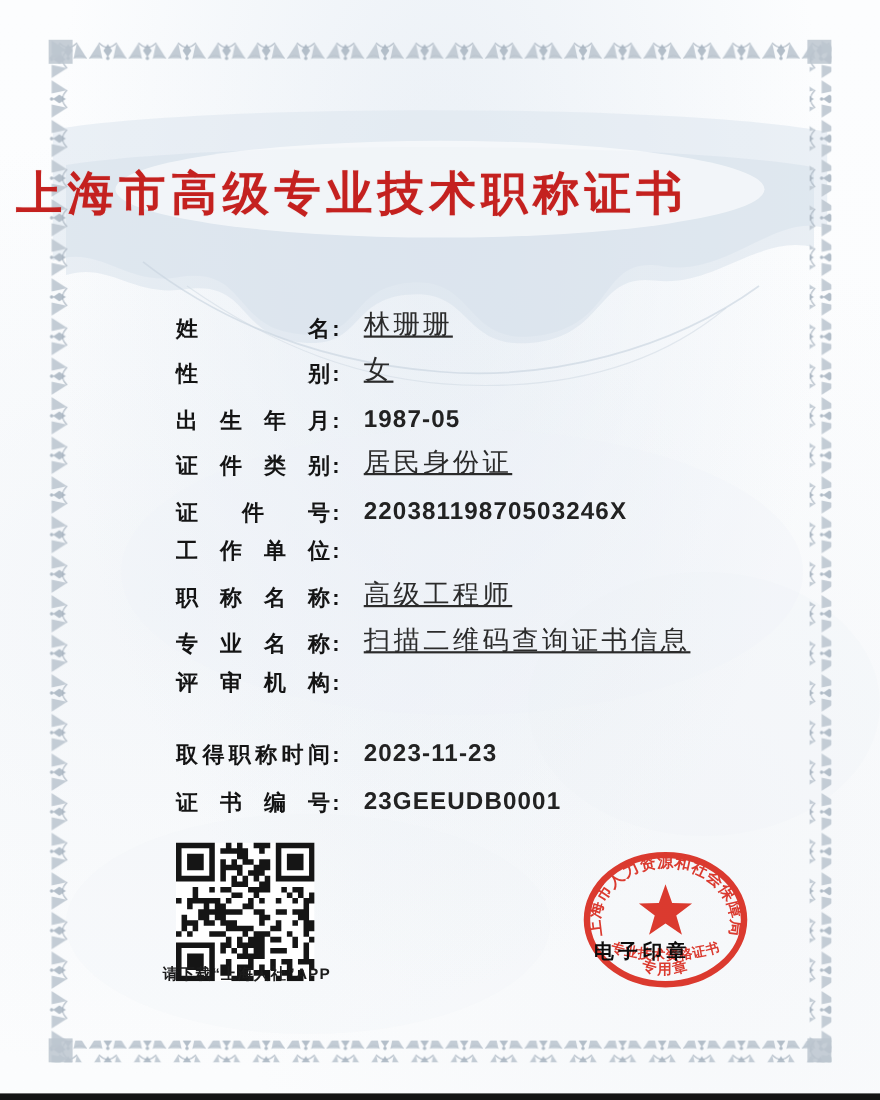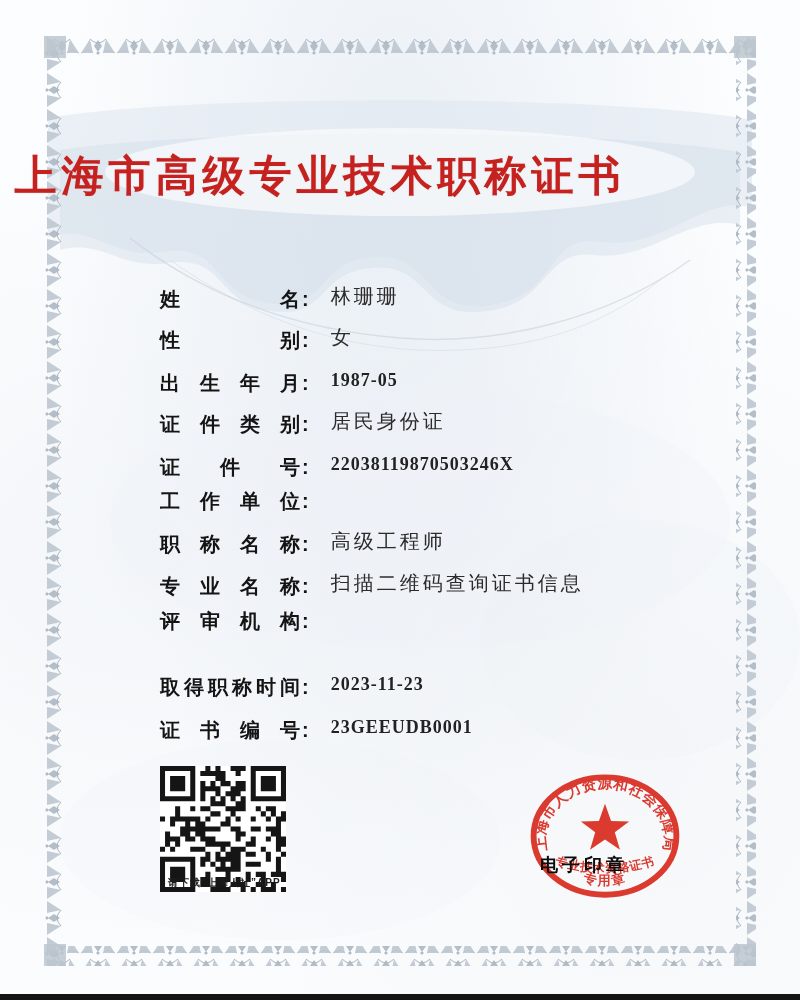--- a/index.html
+++ b/index.html
@@ -32,30 +32,30 @@
   .g3 .row{margin-bottom:13px;}
   .flabel{
     display:inline-block;width:140px;min-width:140px;
     text-align:justify;text-align-last:justify;
     font-weight:bold;font-size:20px;line-height:21px;color:#141414;
   }
   .colon{font-weight:bold;font-size:20px;line-height:21px;color:#141414;margin-left:2px;}
   .fvalue{margin-left:22px;line-height:27px;max-width:392px;}
   .cjk{
     font-family:"Liberation Serif",serif;
-    font-size:20px;letter-spacing:3px;color:#2b2b2b;line-height:27px;padding-top:1px;
+    font-size:24px;letter-spacing:3px;color:#2b2b2b;line-height:27px;padding-top:1px;text-decoration:underline;
   }
   .num{
-    font-family:Liberation Serif, serif;
-    font-size:18px;font-weight:600;letter-spacing:1px;color:#222;padding-top:3px;
+    font-family:Liberation Sans, sans-serif;
+    font-size:22px;font-weight:600;letter-spacing:1px;color:#222;padding-top:3px;
   }
   .qr-wrap{position:absolute;left:160px;top:766px;}
   .qr-caption{
-    position:absolute;left:168px;top:875px;
-    font-size:10px;font-weight:bold;color:#1c1c1c;line-height:1.5;letter-spacing:1px;text-align:right;
+    position:absolute;left:148px;top:875px;
+    font-size:14px;font-weight:bold;color:#1c1c1c;line-height:1.5;letter-spacing:1px;text-align:right;
   }
   .seal-wrap{position:absolute;left:502px;top:750px;width:206px;height:178px;opacity:.93;}
   .seal-overlay{
     position:absolute;left:540px;top:853px;
     font-size:18px;font-weight:bold;color:#0c0c0c;letter-spacing:4px;white-space:nowrap;
   }
   .bottom-bar{position:absolute;left:0;bottom:0;width:800px;height:6px;background:#141414;}
 </style>
 </head>
 <body>

